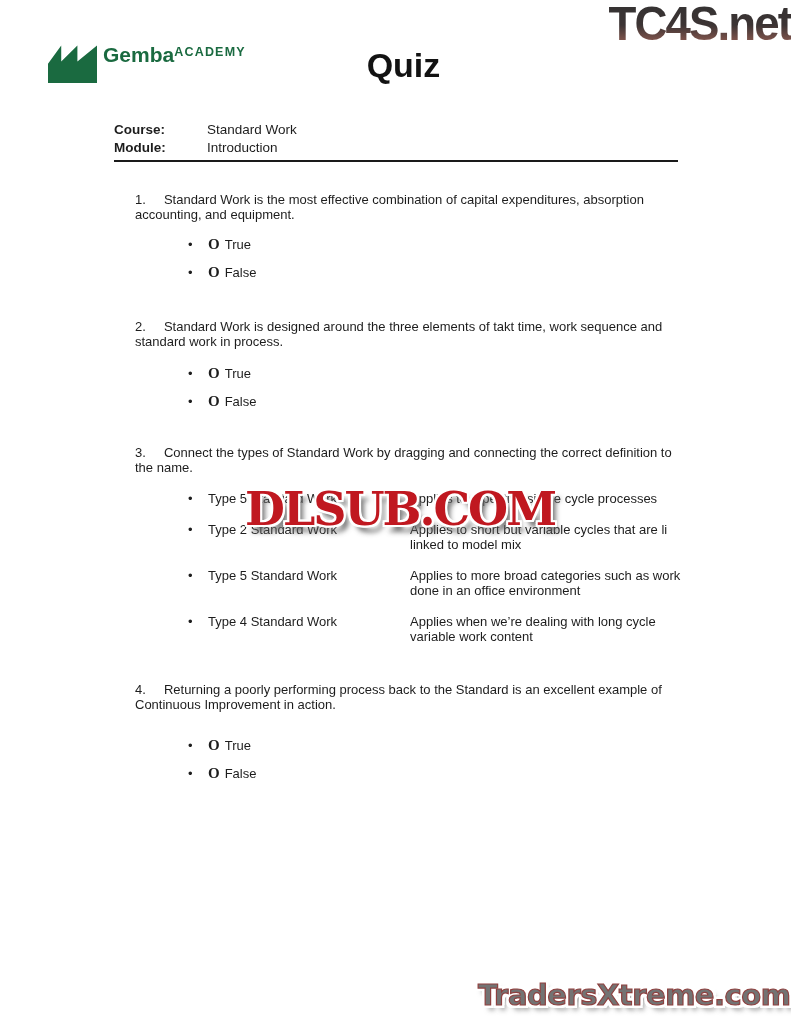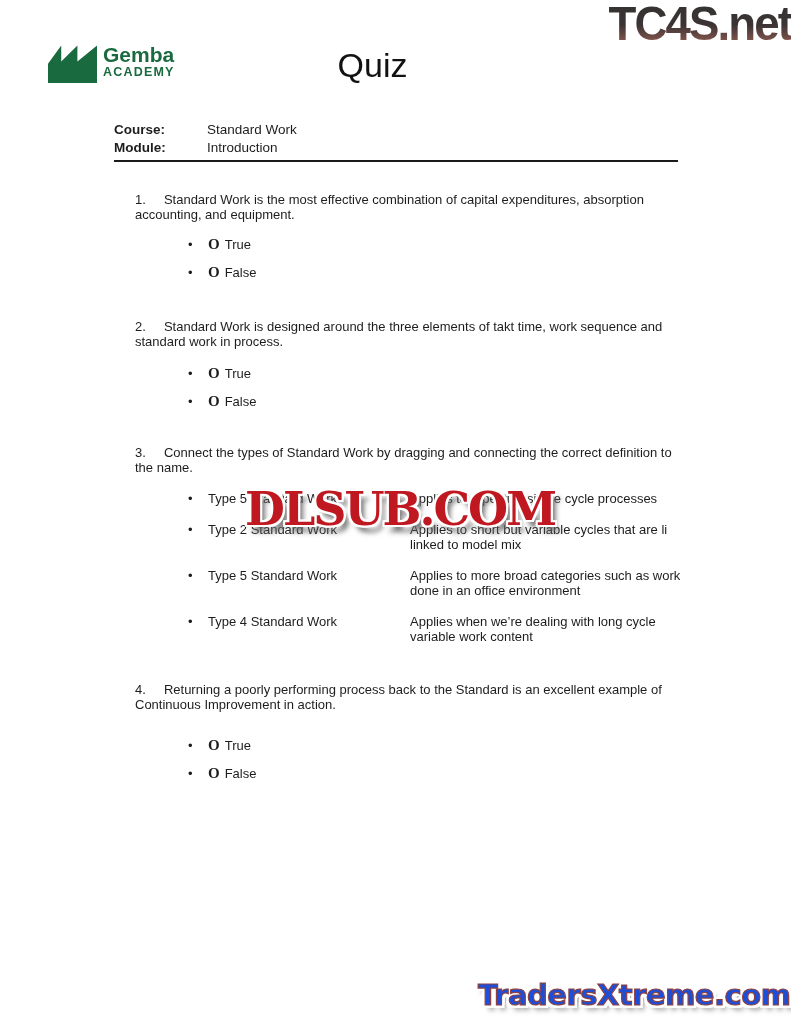--- a/index.html
+++ b/index.html
@@ -22,28 +22,28 @@
       -webkit-background-clip:text;background-clip:text;color:transparent;
     }
   }
 
   
   .logo{position:absolute;left:48px;top:43px;display:flex;align-items:flex-start;gap:6px;}
   .factory{
     width:49px;height:40px;background:#1a6a40;flex:0 0 49px;
     clip-path:polygon(0 100%,0 52%,27% 6%,27% 46%,60% 6%,60% 46%,100% 6%,100% 100%);
   }
-  .logo-text{display:flex;flex-direction:column;padding-top:2px;}
+  .logo-text{display:flex;flex-direction:row;padding-top:2px;}
   .logo-main{font-size:21px;font-weight:bold;color:#1a6a40;line-height:20px;}
   .logo-sub{font-size:12.5px;font-weight:bold;color:#1a6a40;letter-spacing:1.2px;line-height:15px;text-align:right;}
 
   
   .title{
     position:absolute;left:0;top:46px;width:745px;margin:0;
-    text-align:center;font-size:34px;font-weight:normal;color:#121212;letter-spacing:0;
+    text-align:center;font-size:34px;font-weight:bold;color:#121212;letter-spacing:0;padding-left:31px;
   }
 
   
   .meta{
     position:absolute;left:114px;top:121px;width:564px;
     border-bottom:2px solid #1a1a1a;padding-bottom:3px;font-size:13.5px;
   }
   .meta-row{display:flex;line-height:18px;}
   .meta-label{width:93px;flex:0 0 93px;font-weight:bold;}
 
@@ -67,21 +67,21 @@
     text-shadow:
       -2px -2px 0 #fff, 2px -2px 0 #fff, -2px 2px 0 #fff, 2px 2px 0 #fff,
       -2px 0 0 #fff, 2px 0 0 #fff, 0 -2px 0 #fff, 0 2px 0 #fff,
       5px 7px 5px rgba(100,100,100,.85);
   }
 
   
   .wm-bottom{
     position:absolute;left:478px;top:977px;width:306px;text-align:center;
     font-family:"DejaVu Sans",sans-serif;font-weight:bold;
-    font-size:29px;line-height:36px;letter-spacing:-.5px;color:#1d4ed8;
+    font-size:29px;line-height:36px;letter-spacing:-.5px;color:#737373;
     -webkit-text-stroke:1.2px #8e403f;
     text-shadow:
       -3px -3px 0 #fff, 3px -3px 0 #fff, -3px 3px 0 #fff, 3px 3px 0 #fff,
       -3px 0 0 #fff, 3px 0 0 #fff, 0 -3px 0 #fff, 0 3px 0 #fff,
       4px 5px 5px rgba(90,90,90,.65);
   }
 </style>
 </head>
 <body>
 

